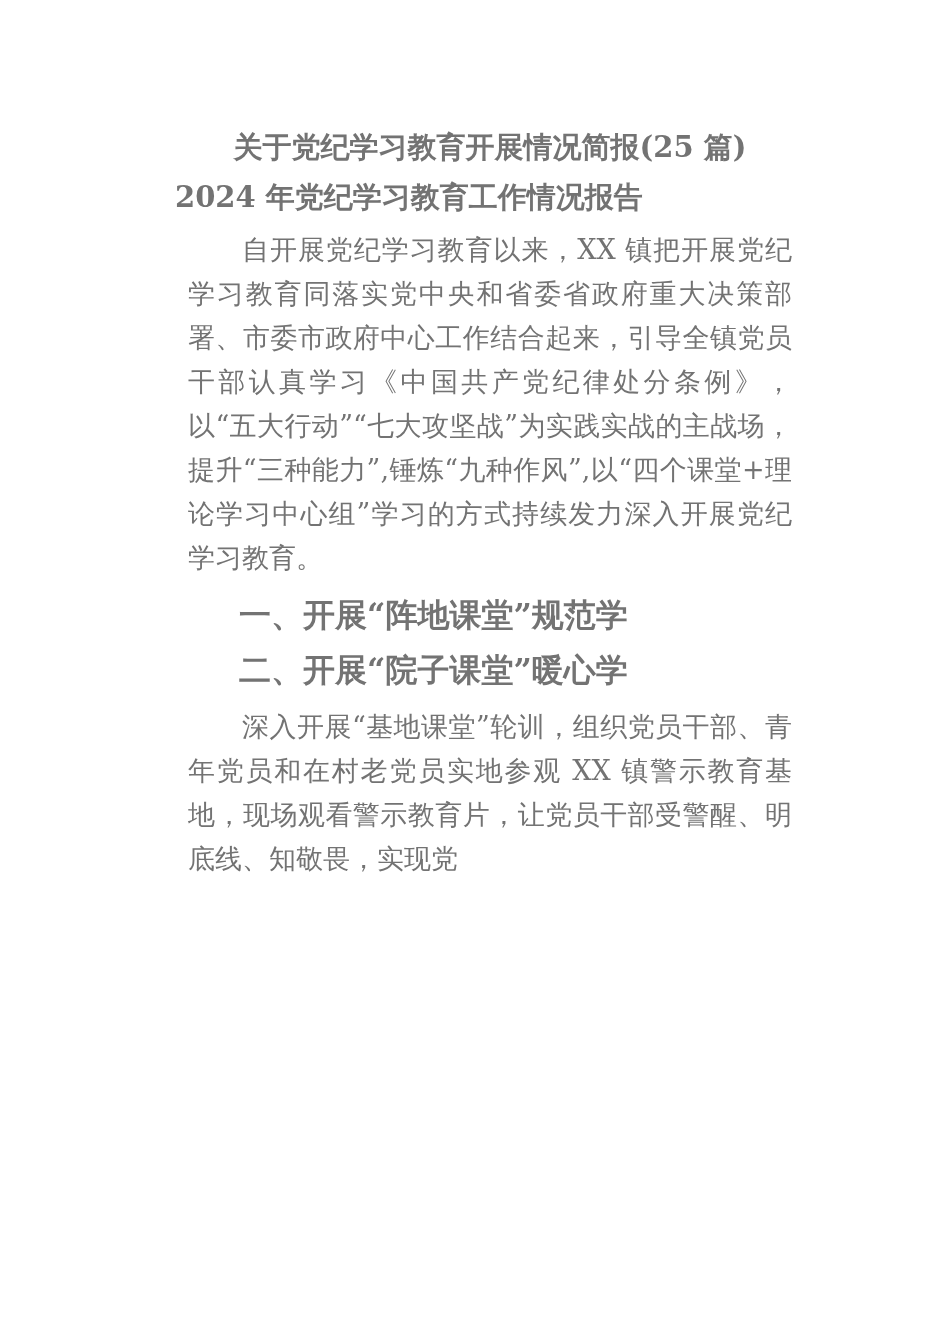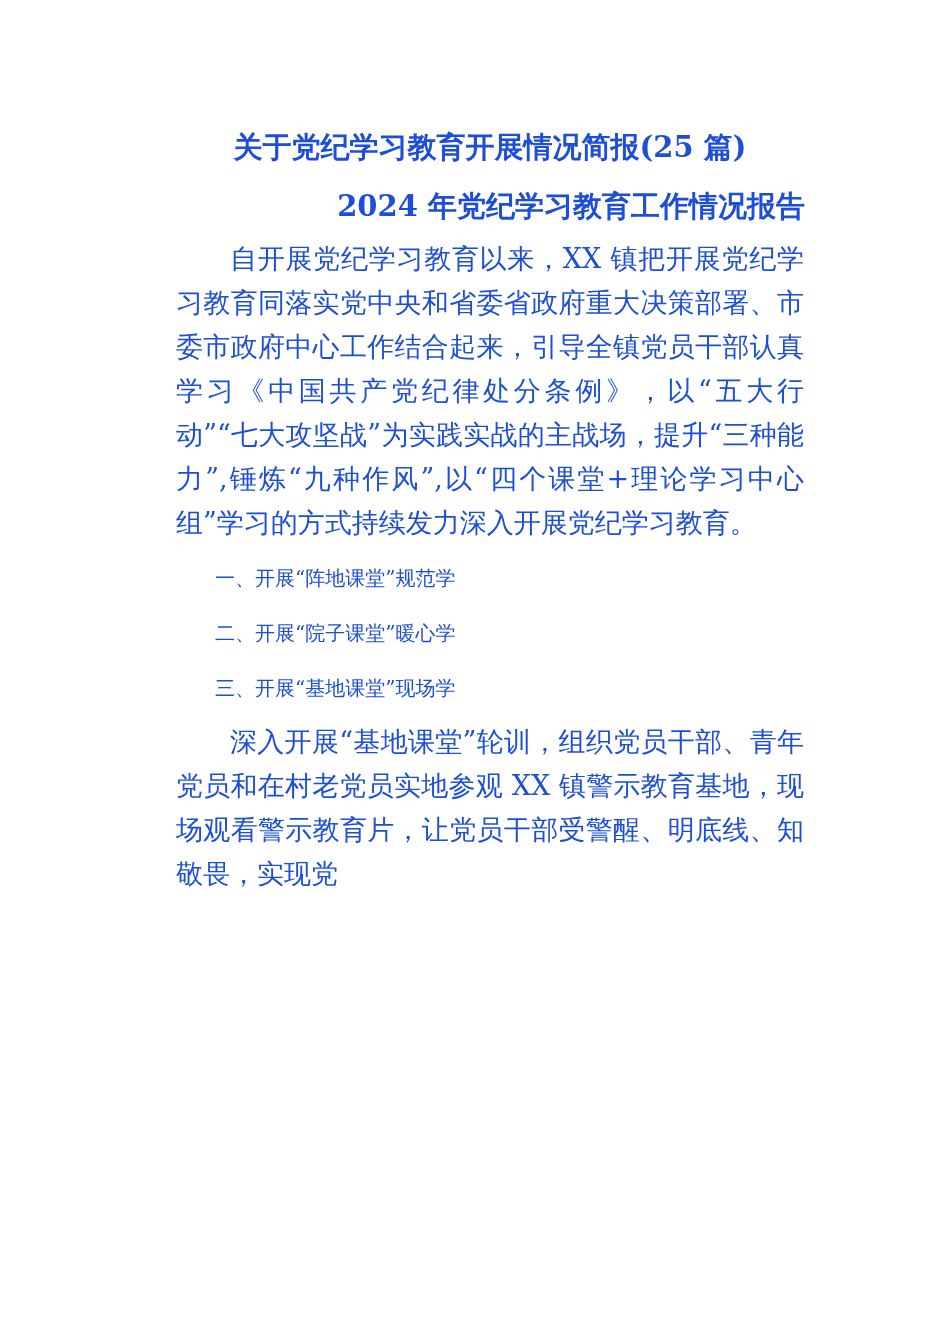--- a/index.html
+++ b/index.html
@@ -11,67 +11,66 @@
     height: 1344px;
     background: #ffffff;
     overflow: hidden;
   }
   .page {
     box-sizing: border-box;
     width: 950px;
     height: 1344px;
     padding: 124px 145px 0 175px;
     font-family: "DejaVu Serif", "Liberation Serif", serif;
-    color: #1d4ed8;
+    color: #737373;
   }
   .doc-title {
     font-size: 29px;
     line-height: 46px;
     font-weight: 700;
     text-align: center;
     margin: 0;
   }
   .doc-subtitle {
     font-size: 29px;
     line-height: 46px;
     font-weight: 700;
-    text-align: right;
-    margin: 13px 0 0 0;
+    text-align: left;
+    margin: 4px 0 0 0;
   }
   .para {
     font-size: 27px;
     line-height: 44px;
     text-align: justify;
     text-indent: 2em;
-    margin: 1px;
+    margin: 13px;
     word-break: break-all;
   }
   .intro {
     margin-top: 8px;
   }
   .sec-heading {
-    font-size: 20px;
+    font-size: 32px;
     line-height: 44px;
-    font-weight: 400;
+    font-weight: 700;
     text-indent: 2em;
     margin: 11px 0 10px 0;
   }
 </style>
 </head>
 <body>
 
 <div class="page">
   <h1 class="doc-title">关于党纪学习教育开展情况简报(25 篇)</h1>
 
   <h2 class="doc-subtitle">2024 年党纪学习教育工作情况报告</h2>
 
   <p class="para intro">自开展党纪学习教育以来，XX 镇把开展党纪学习教育同落实党中央和省委省政府重大决策部署、市委市政府中心工作结合起来，引导全镇党员干部认真学习《中国共产党纪律处分条例》，以“五大行动”“七大攻坚战”为实践实战的主战场，提升“三种能力”,锤炼“九种作风”,以“四个课堂+理论学习中心组”学习的方式持续发力深入开展党纪学习教育。</p>
 
   <h3 class="sec-heading">一、开展“阵地课堂”规范学</h3>
 
 
   <h3 class="sec-heading">二、开展“院子课堂”暖心学</h3>
 
 
-  <h3 class="sec-heading">三、开展“基地课堂”现场学</h3>
 
   <p class="para">深入开展“基地课堂”轮训，组织党员干部、青年党员和在村老党员实地参观 XX 镇警示教育基地，现场观看警示教育片，让党员干部受警醒、明底线、知敬畏，实现党</p>
 </div>
 
 </body></html>

